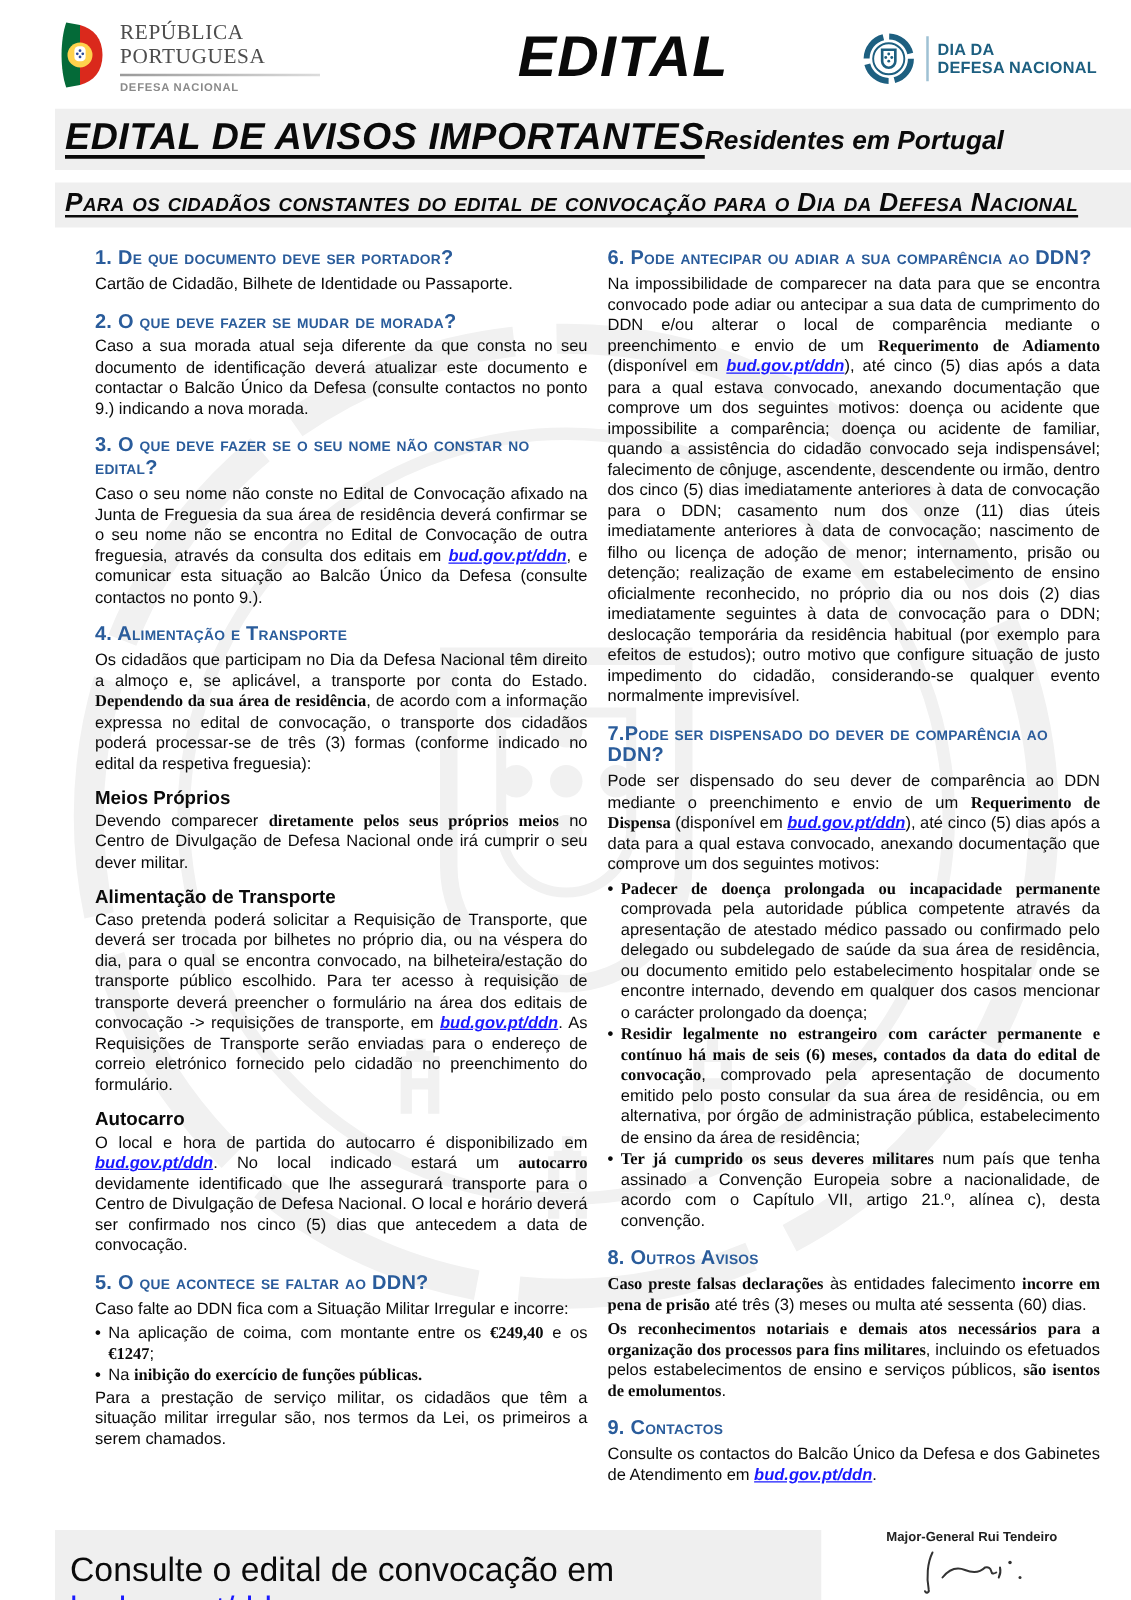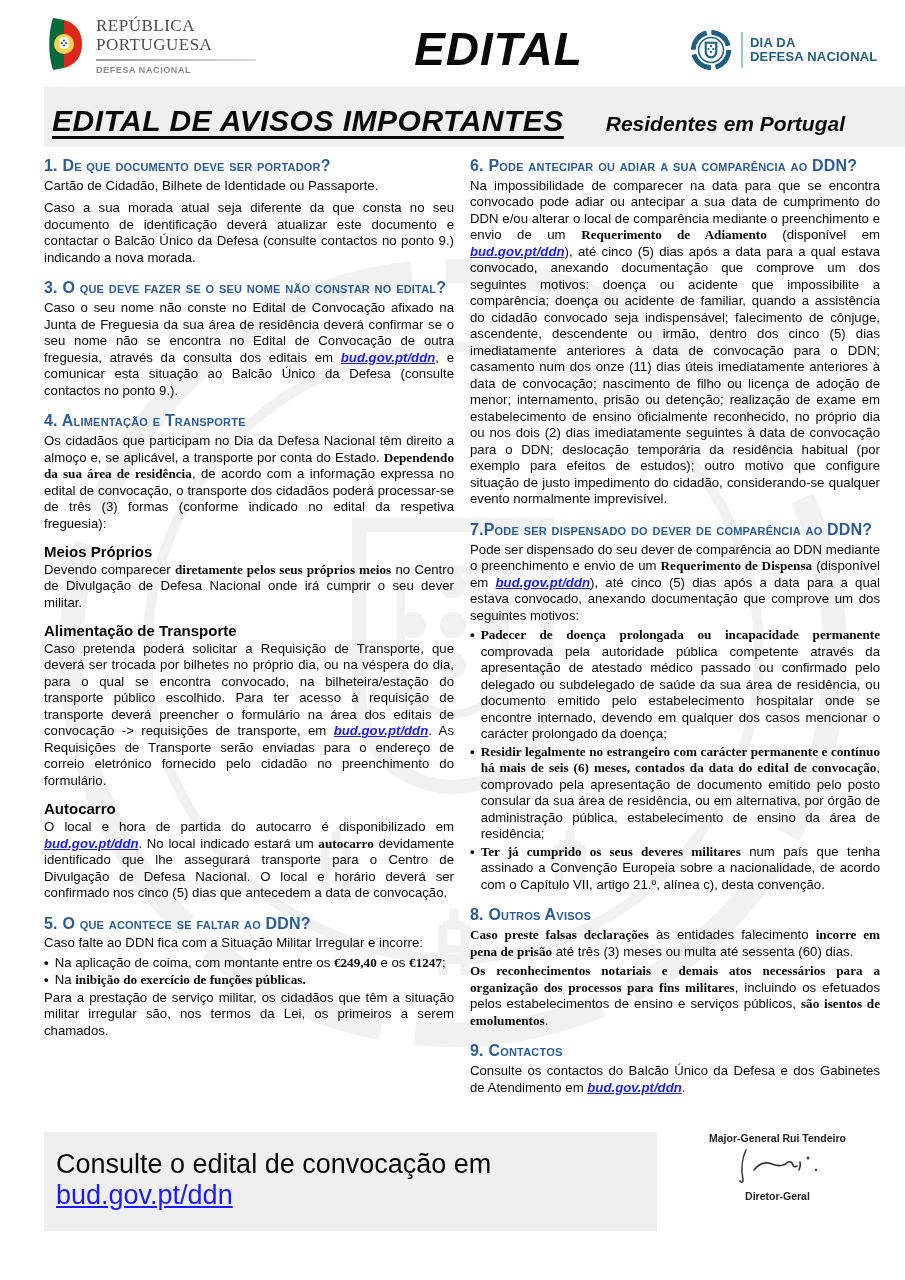--- a/index.html
+++ b/index.html
@@ -5,40 +5,40 @@
   :root{
     --accent:#2a5c9b; --link:#1a1aff; --teal:#1d5f80; --bar:#efefef;
     --text:#0a0a0a; --logo-gray:#4d4d4d;
   }
   *{box-sizing:border-box;}
   html,body{margin:0;padding:0;background:#fff;}
   body{width:905px;font-family:"Liberation Sans",sans-serif;color:var(--text);}
   .page{position:relative;width:905px;min-height:1280px;background:#fff;overflow:hidden;}
 
   
-  .header{display:flex;align-items:center;padding:16px 22px 4px 44px;position:relative;z-index:2;}
+  .header{display:flex;align-items:flex-start;padding:16px 22px 4px 44px;position:relative;z-index:2;}
   .gov-logo{display:flex;gap:10px;width:265px;}
   .gov-text{display:flex;flex-direction:column;}
   .gov-name{font-family:"Liberation Serif",serif;font-size:17px;letter-spacing:.5px;color:var(--logo-gray);line-height:1.12;}
   .gov-rule{height:2px;width:160px;margin:5px 0 4px;background:linear-gradient(to right,#9a9a9a,#dcdcdc);}
   .gov-sub{font-size:9px;font-weight:bold;letter-spacing:.6px;color:#8a8a8a;}
   .edital-title{flex:1;text-align:center;font-size:46px;font-weight:bold;font-style:italic;letter-spacing:1px;padding-top:6px;line-height:1;}
   .ddn-logo{display:flex;align-items:center;gap:7px;width:195px;padding-top:8px;}
   .ddn-divider{width:2px;height:36px;background:#9fc1d4;}
   .ddn-text{font-size:13px;font-weight:bold;color:var(--teal);line-height:1.08;letter-spacing:.2px;}
 
   
-  .banner1{background:var(--bar);margin:8px 0 10px 44px;padding:17px 60px 9px 8px;display:flex;justify-content:space-between;align-items:flex-end;position:relative;z-index:2;}
+  .banner1{background:var(--bar);margin:8px 0 10px 44px;padding:6px 60px 9px 8px;display:flex;align-items:flex-end;position:relative;z-index:2;}
   .banner1-title{font-size:30px;font-weight:bold;font-style:italic;text-decoration:underline;text-decoration-thickness:2.5px;text-underline-offset:5px;letter-spacing:.5px;}
   .banner1-right{font-size:21px;font-weight:bold;font-style:italic;padding-bottom:2px;}
   .banner2{background:var(--bar);margin:0 0 16px 44px;padding:6px 8px 8px;position:relative;z-index:2;}
   .lead{font-size:21px;font-weight:bold;font-style:italic;font-variant:small-caps;text-decoration:underline;text-decoration-thickness:1.5px;text-underline-offset:3px;letter-spacing:.3px;line-height:1.05;}
 
   
-  .main{display:flex;gap:16px;padding:0 25px 0 44px;position:relative;z-index:2;}
+  .main{display:flex;gap:16px;padding:0 25px 0 44px;position:relative;z-index:2;margin-left:32px;}
   .col{flex:1;min-width:0;}
   section{margin:0 0 6px;}
   h3{color:var(--accent);font-variant:small-caps;font-size:16px;margin:13px 0 3px;line-height:1.12;letter-spacing:.2px;}
   section:first-child h3{margin-top:0;}
   h4{font-size:15px;margin:11px 0 0;line-height:1.24;}
   p{margin:0 0 3px;font-size:13.2px;line-height:1.25;text-align:justify;}
   .bullet{display:flex;gap:6px;font-size:13.2px;line-height:1.25;margin:0 0 1px;}
   .dot{font-weight:bold;}
   .btext{flex:1;text-align:justify;}
   .b{font-weight:bold;font-family:Liberation Serif, serif;}
@@ -123,28 +123,32 @@
         <div>DEFESA NACIONAL</div>
       </div>
     </div>
   </div>
 
   <div class="banner1">
     <span class="banner1-title">EDITAL DE AVISOS IMPORTANTES</span>
     <span class="banner1-right">Residentes em Portugal</span>
   </div>
 
+  <div class="banner2">
+    <span class="lead">Para os cidadãos constantes do edital de convocação para o Dia da Defesa Nacional</span>
+  </div>
 
   <div class="main">
     <div class="col">
         <section>
           <h3>1. De que documento deve ser portador?</h3>
           <p><span>Cartão de Cidadão, Bilhete de Identidade ou Passaporte.</span></p>
         </section>
         <section>
+          <h3>2. O que deve fazer se mudar de morada?</h3>
           <p><span>Caso a sua morada atual seja diferente da que consta no seu documento de identificação deverá atualizar este documento e contactar o Balcão Único da Defesa (consulte contactos no ponto 9.) indicando a nova morada.</span></p>
         </section>
         <section>
           <h3>3. O que deve fazer se o seu nome não constar no edital?</h3>
           <p><span>Caso o seu nome não conste no Edital de Convocação afixado na Junta de Freguesia da sua área de residência deverá confirmar se o seu nome não se encontra no Edital de Convocação de outra freguesia, através da consulta dos editais em </span><a class="lnk" href="#">bud.gov.pt/ddn</a><span>, e comunicar esta situação ao Balcão Único da Defesa (consulte contactos no ponto 9.).</span></p>
         </section>
         <section>
           <h3>4. Alimentação e Transporte</h3>
           <p><span>Os cidadãos que participam no Dia da Defesa Nacional têm direito a almoço e, se aplicável, a transporte por conta do Estado. </span><span class="b">Dependendo da sua área de residência</span><span>, de acordo com a informação expressa no edital de convocação, o transporte dos cidadãos poderá processar-se de três (3) formas (conforme indicado no edital da respetiva freguesia):</span></p>
           <h4>Meios Próprios</h4>

